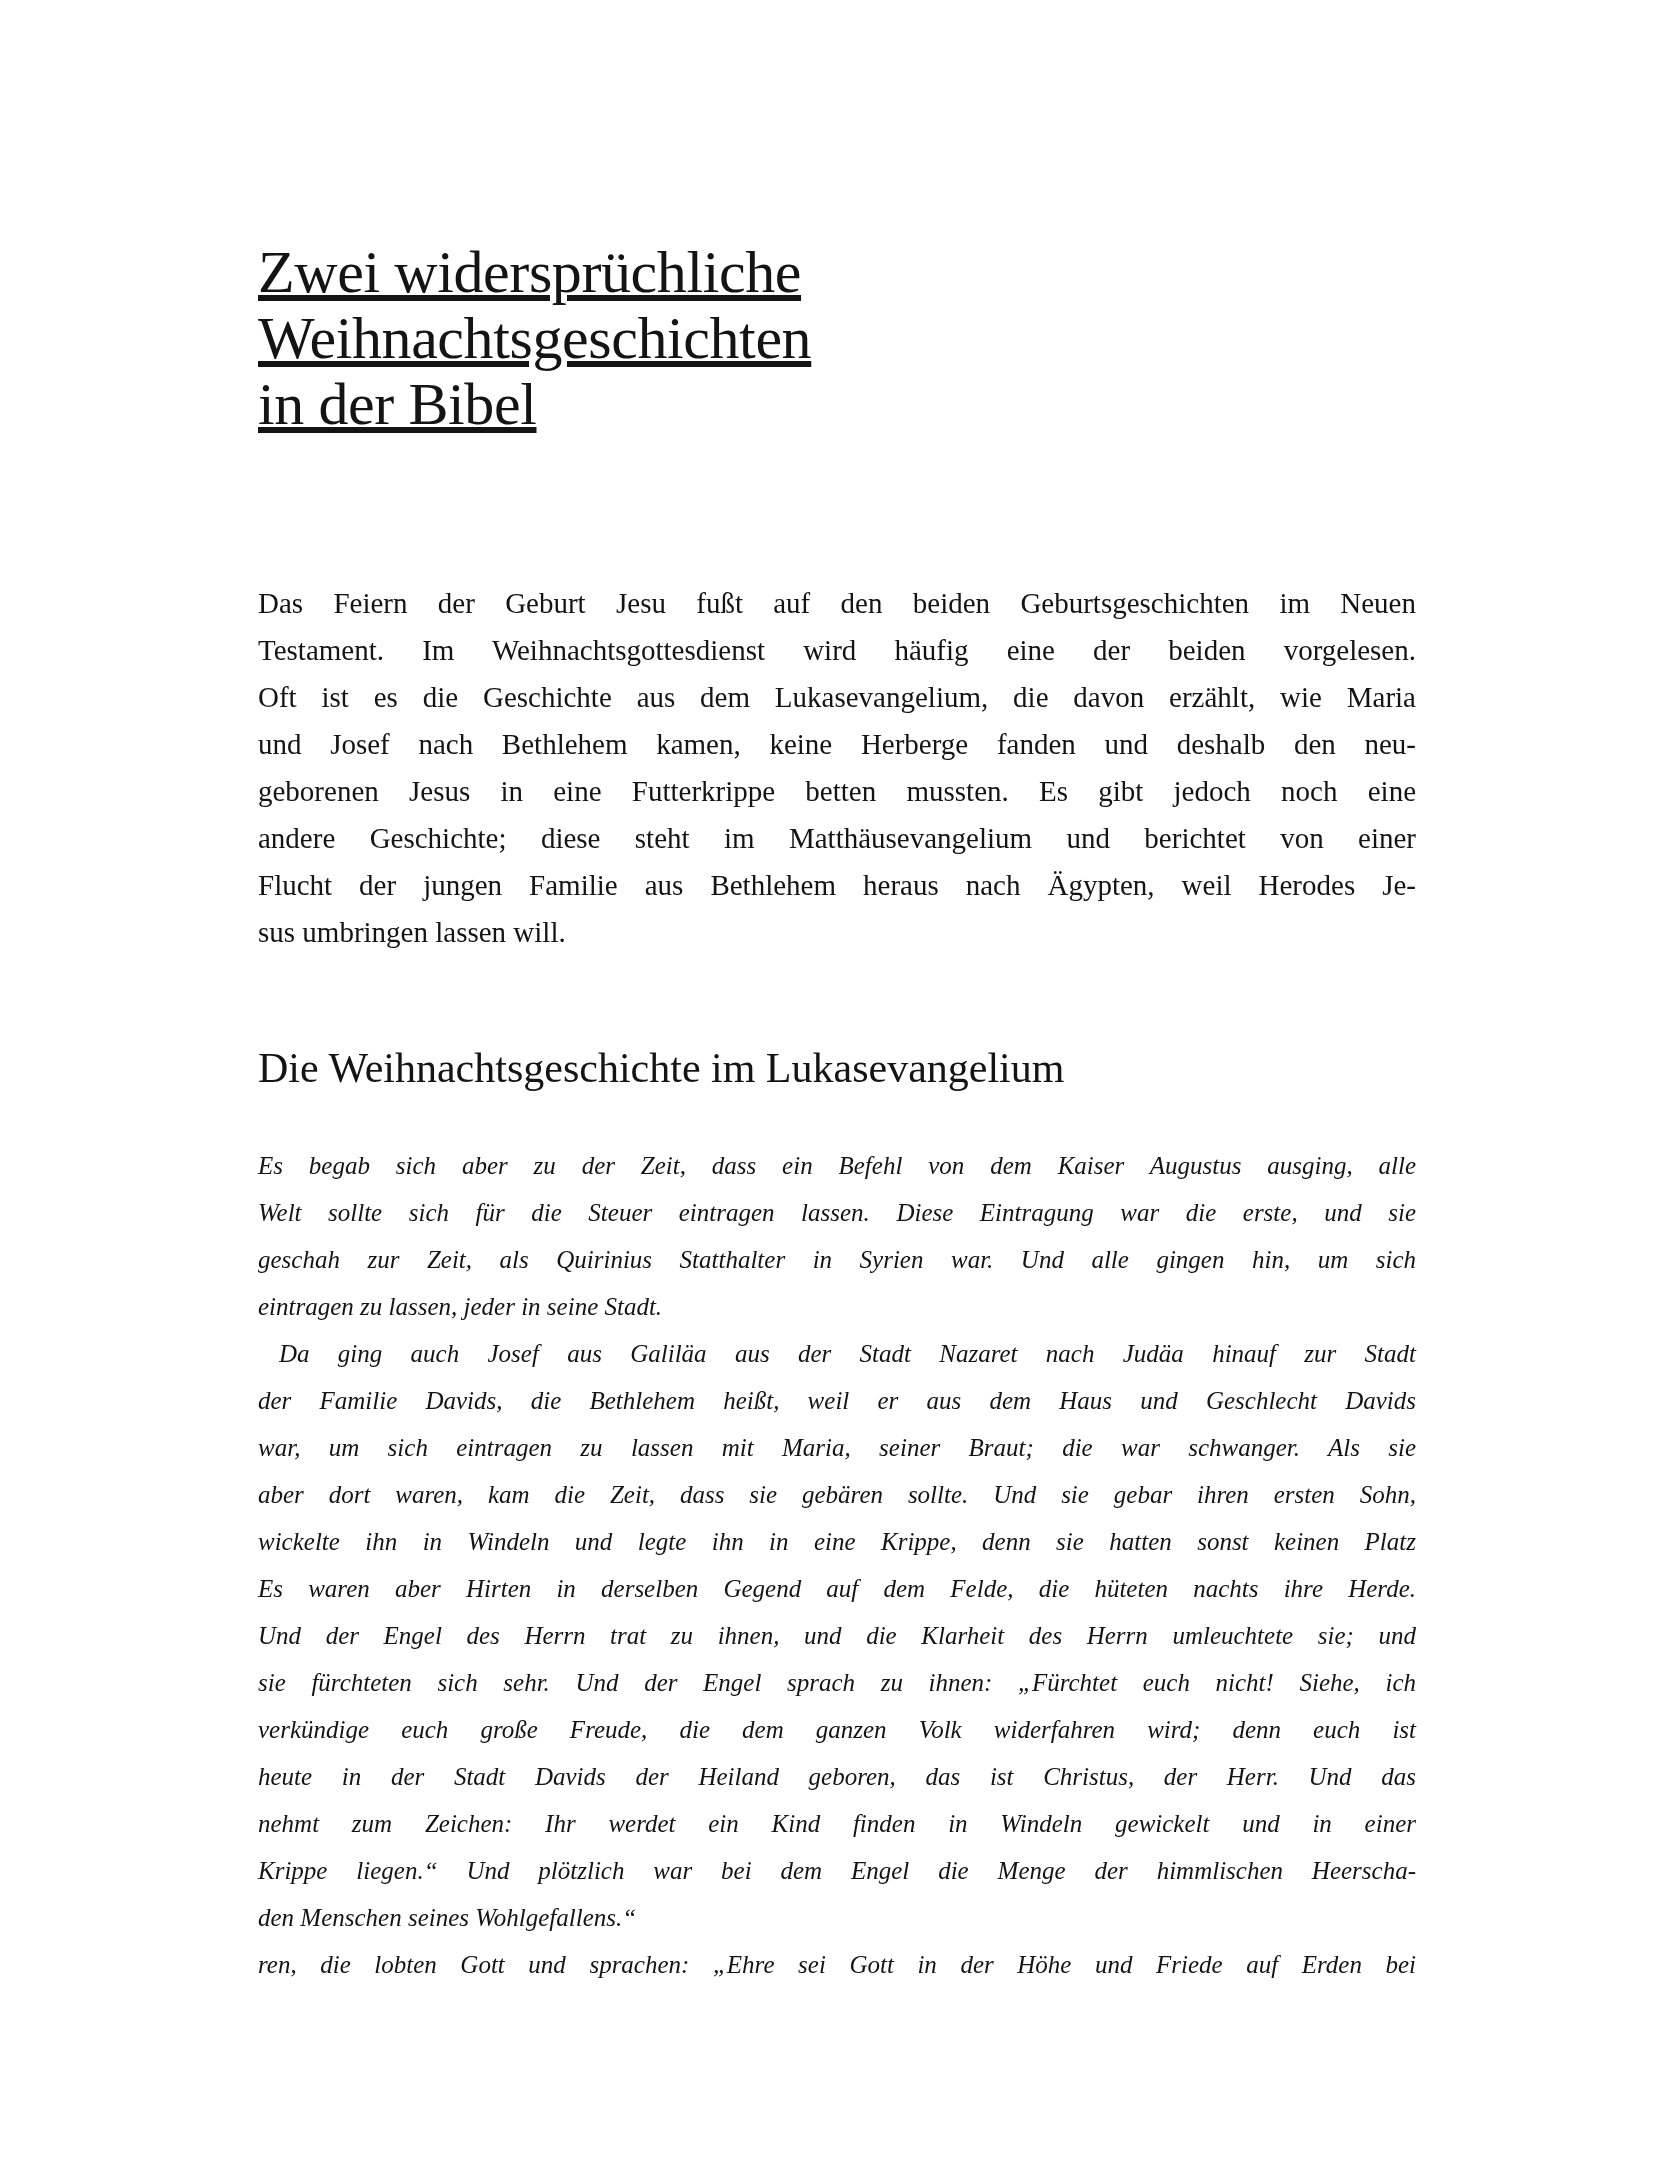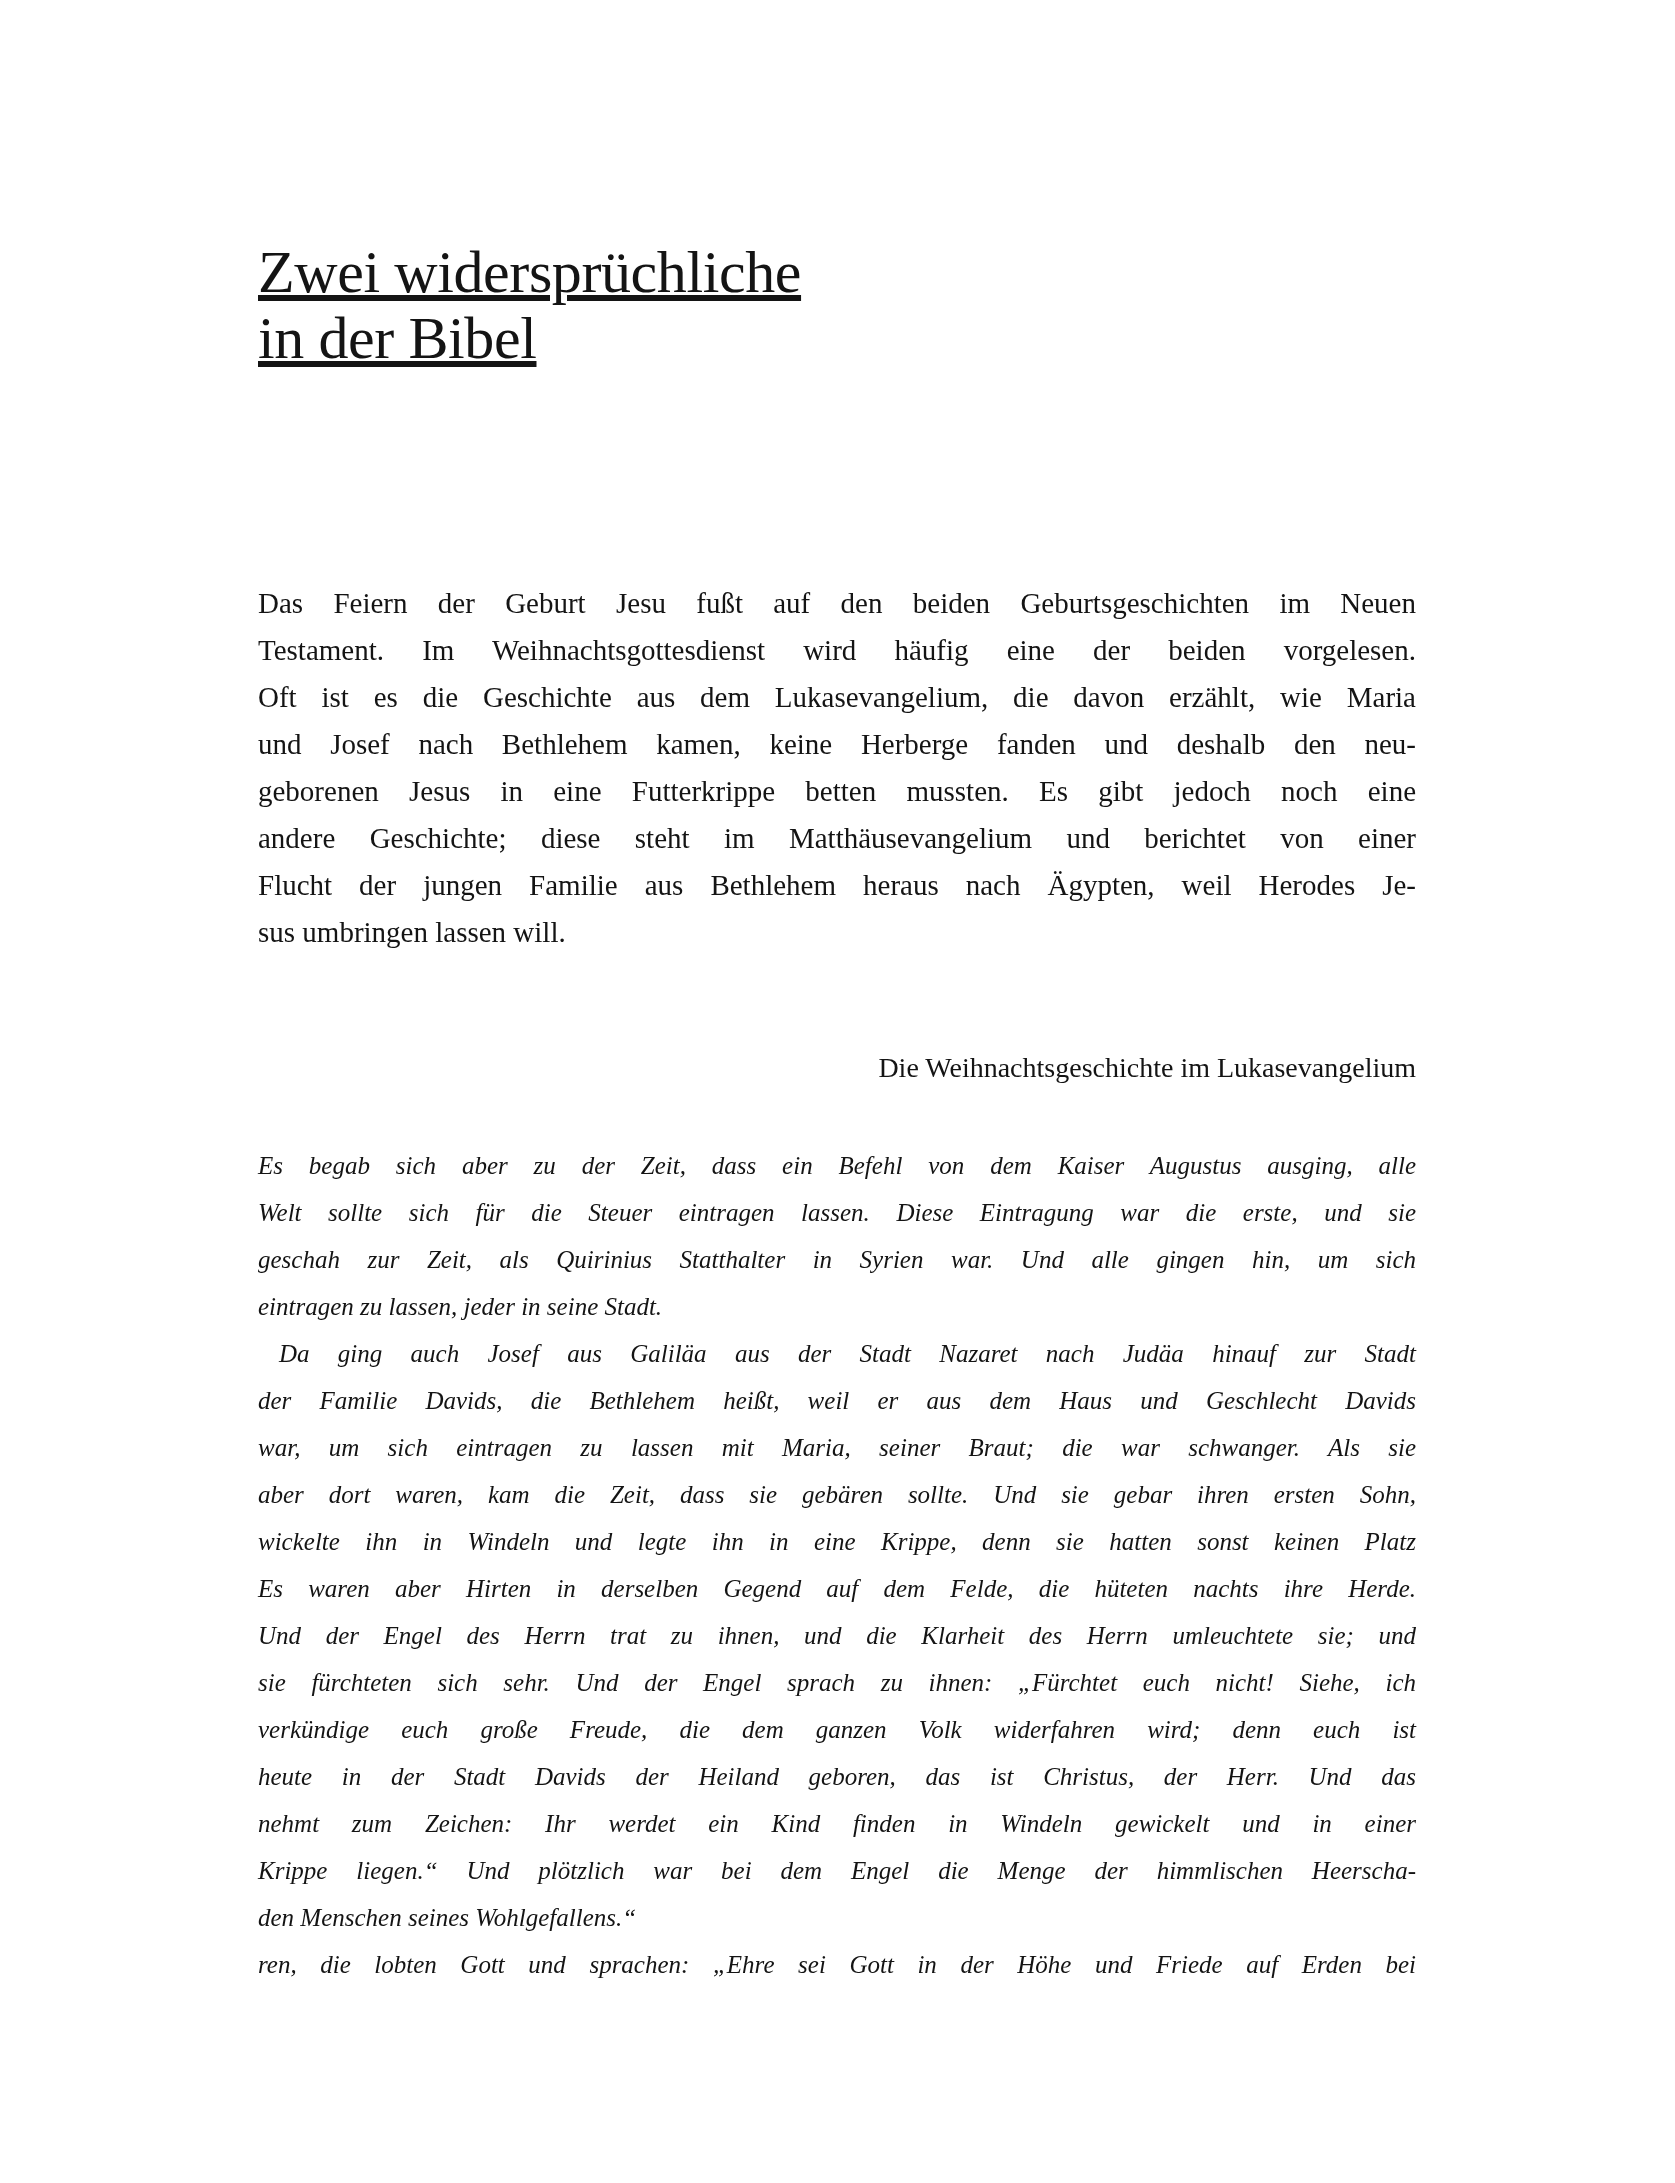--- a/index.html
+++ b/index.html
@@ -37,24 +37,24 @@
     top: 580px;
     width: 1158px;
     font-size: 29px;
     line-height: 47px;
   }
   .section-heading {
     position: absolute;
     left: 258px;
     top: 1046px;
     width: 1158px;
-    font-size: 28px;
+    font-size: 42px;
     line-height: 44px;
     font-weight: 400;
-    text-align: right;
+    text-align: left;
   }
   .quotes {
     position: absolute;
     left: 258px;
     top: 1142px;
     width: 1158px;
     font-size: 25px;
     line-height: 47px;
     font-style: italic;
   }
@@ -72,20 +72,21 @@
     text-indent: 21px;
   }
 </style>
 </head>
 <body>
 
 <div class="page">
 
   <div class="chapter-title">
       <div class="line">Zwei widersprüchliche</div>
+      <div class="line">Weihnachtsgeschichten</div>
       <div class="line last">in der Bibel</div>
     </div>
 
   <div class="intro">
       <div class="line">Das Feiern der Geburt Jesu fußt auf den beiden Geburtsgeschichten im Neuen</div>
       <div class="line">Testament. Im Weihnachtsgottesdienst wird häufig eine der beiden vorgelesen.</div>
       <div class="line">Oft ist es die Geschichte aus dem Lukasevangelium, die davon erzählt, wie Maria</div>
       <div class="line">und Josef nach Bethlehem kamen, keine Herberge fanden und deshalb den neu-</div>
       <div class="line">geborenen Jesus in eine Futterkrippe betten mussten. Es gibt jedoch noch eine</div>
       <div class="line">andere Geschichte; diese steht im Matthäusevangelium und berichtet von einer</div>

